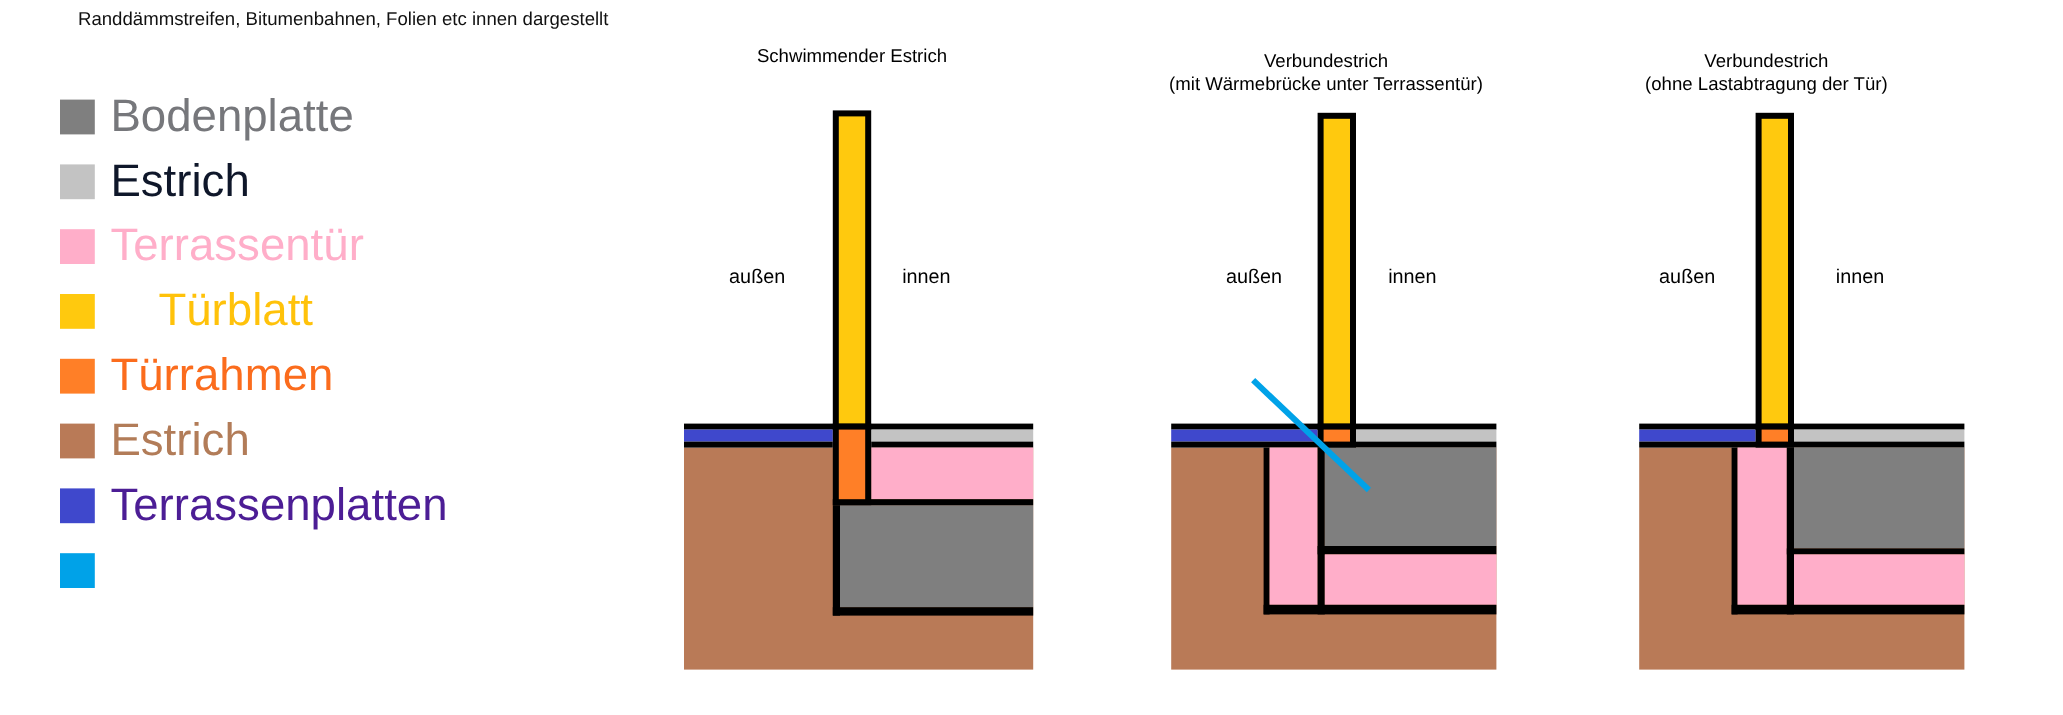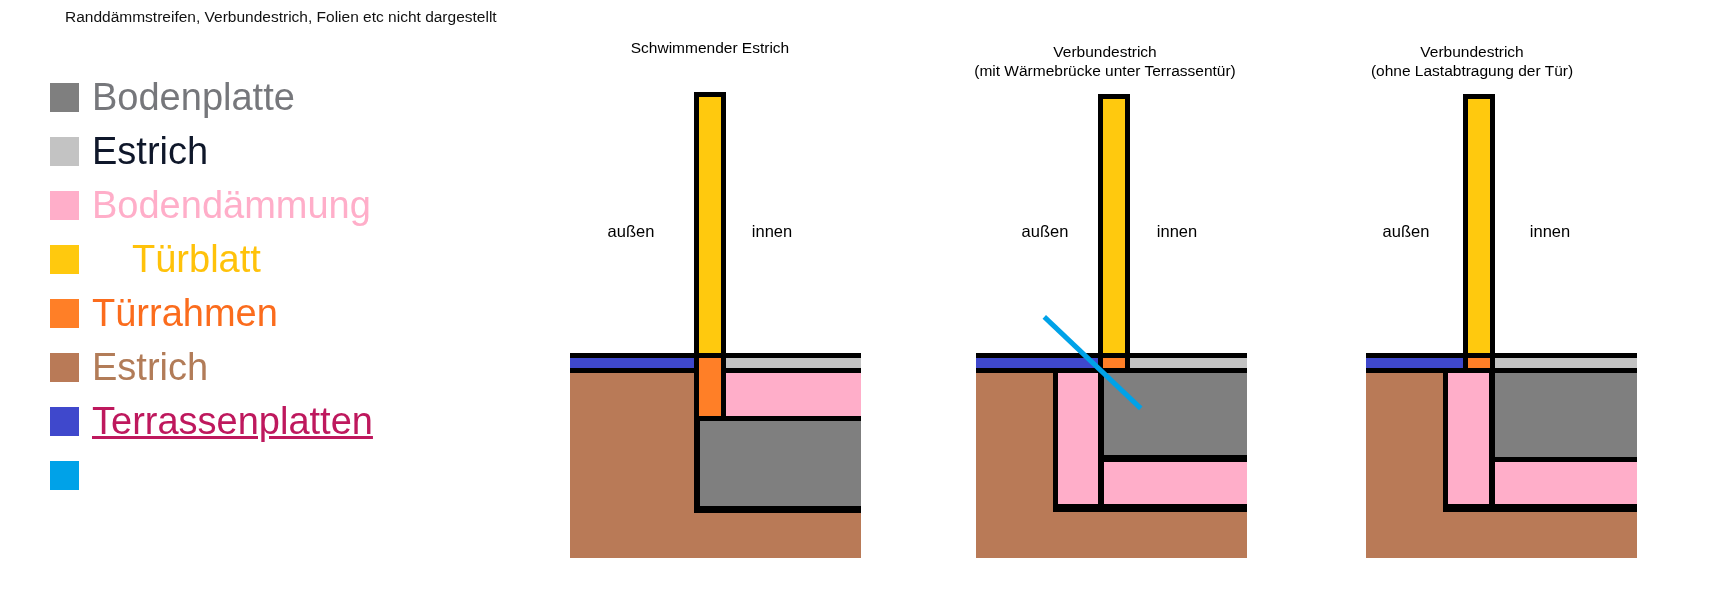--- a/index.html
+++ b/index.html
@@ -32,50 +32,50 @@
   .cyan-line{
     position:absolute;left:1046px;top:315px;width:133px;height:5px;
     transform:rotate(43.5deg);transform-origin:top left;
   }
 </style>
 </head>
 <body>
 
 <div class="canvas">
 
-  <div class="note">Randdämmstreifen, Verbundestrich, Folien etc nicht dargestellt</div>
+  <div class="note">Randdämmstreifen, Bitumenbahnen, Folien etc innen dargestellt</div>
 
   <div>
     <div class="legend-row" style="top:77px">
       <span class="swatch" style="background: rgb(127, 127, 127);"></span>
       <span class="legend-label" style="color: rgb(118, 119, 123);">Bodenplatte</span>
     </div>
     <div class="legend-row" style="top:131px">
       <span class="swatch" style="background: rgb(195, 195, 195);"></span>
       <span class="legend-label" style="color: #0f172a;">Estrich</span>
     </div>
     <div class="legend-row" style="top:185px">
       <span class="swatch" style="background: rgb(255, 174, 201);"></span>
-      <span class="legend-label" style="color: rgb(255, 174, 201);">Bodendämmung</span>
+      <span class="legend-label" style="color: rgb(255, 174, 201);">Terrassentür</span>
     </div>
     <div class="legend-row" style="top:239px">
       <span class="swatch" style="background: rgb(255, 201, 14);"></span>
       <span class="legend-label" style="color: rgb(255, 194, 10); margin-left: 40px;">Türblatt</span>
     </div>
     <div class="legend-row" style="top:293px">
       <span class="swatch" style="background: rgb(255, 127, 39);"></span>
       <span class="legend-label" style="color: rgb(251, 108, 29);">Türrahmen</span>
     </div>
     <div class="legend-row" style="top:347px">
       <span class="swatch" style="background: rgb(185, 122, 87);"></span>
       <span class="legend-label" style="color: rgb(178, 124, 88);">Estrich</span>
     </div>
     <div class="legend-row" style="top:401px">
       <span class="swatch" style="background: rgb(63, 72, 204);"></span>
-      <span class="legend-label" style="color: #be185d; text-decoration: underline;">Terrassenplatten</span>
+      <span class="legend-label" style="color: #4c1d95;">Terrassenplatten</span>
     </div>
     <div class="legend-row" style="top:455px">
       <span class="swatch" style="background: rgb(0, 162, 232);"></span>
     </div>
   </div>
 
   <div>
     <div class="dia-title" style="left:500px;top:38px">Schwimmender Estrich</div>
     <div class="side-label" style="left:571px;top:222px">außen</div>
     <div class="side-label" style="left:712px;top:222px">innen</div>

